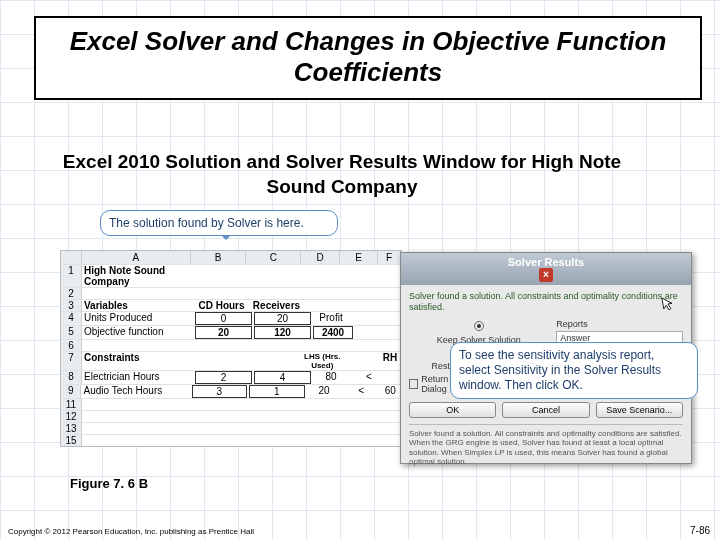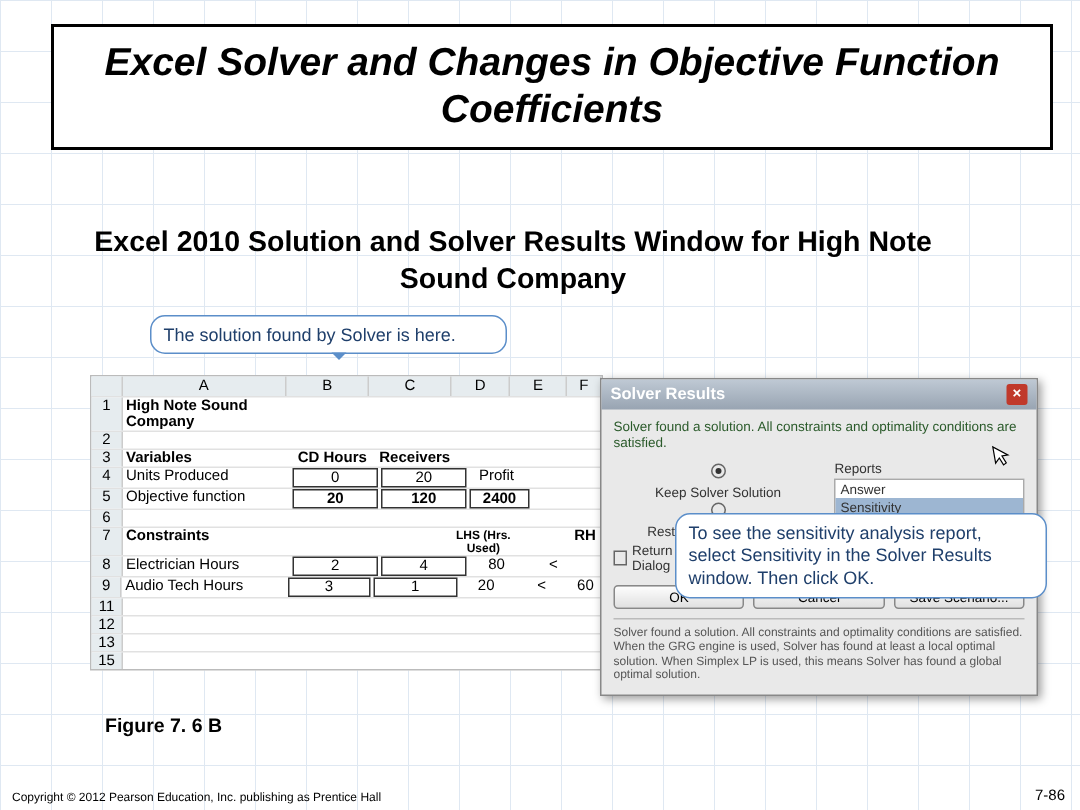--- a/index.html
+++ b/index.html
@@ -51,21 +51,21 @@
   .boxcell{border:1px solid #333;margin:0 1px;}
   .dialog{
     position:absolute;left:400px;top:252px;width:290px;height:210px;
     background:#e9e9e9;border:1px solid #888;
     box-shadow:2px 2px 6px rgba(0,0,0,0.4);
     font-size:9px;color:#333;
   }
   .dlg-title{
     background:linear-gradient(#bfc9d4,#98a4b2);
     color:#fff;font-weight:bold;padding:3px 6px;font-size:11px;
-    display:flex;justify-content:space-between;align-items:center;
+    display:flex;justify-content:space-between;align-items:center;flex-direction:column;
   }
   .dlg-close{
     width:14px;height:14px;background:#c0392b;color:#fff;
     display:flex;align-items:center;justify-content:center;
     border-radius:2px;font-size:10px;line-height:1;
   }
   .dlg-body{padding:6px 8px;}
   .dlg-msg{color:#2a5a2a;font-size:9px;margin-bottom:6px;line-height:1.2;}
   .dlg-cols{display:flex;gap:8px;}
   .dlg-left{flex:1.1;}

